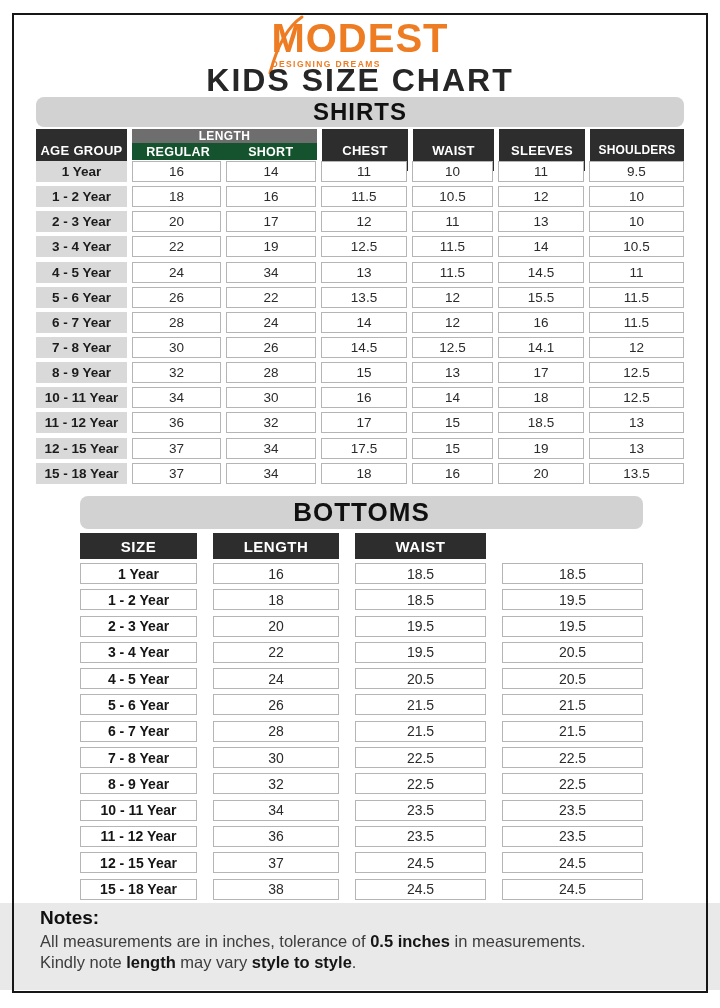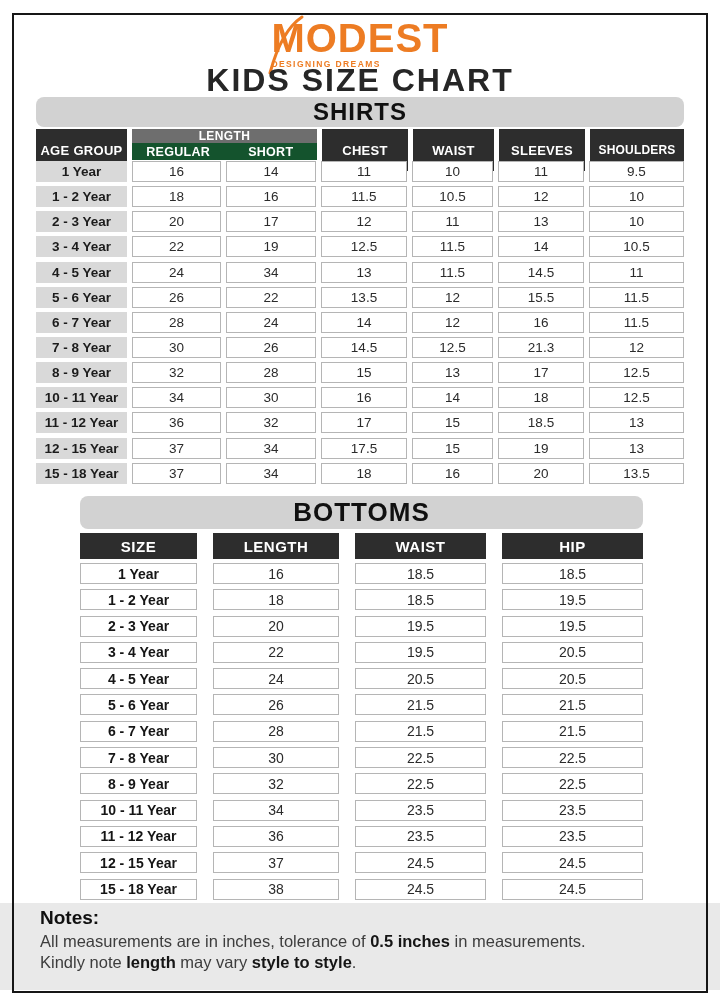--- a/index.html
+++ b/index.html
@@ -149,21 +149,21 @@
       <div class="val-cell">24</div>
       <div class="val-cell">14</div>
       <div class="val-cell">12</div>
       <div class="val-cell">16</div>
       <div class="val-cell">11.5</div>
       <div class="age-cell">7 - 8 Year</div>
       <div class="val-cell">30</div>
       <div class="val-cell">26</div>
       <div class="val-cell">14.5</div>
       <div class="val-cell">12.5</div>
-      <div class="val-cell">21.3</div>
+      <div class="val-cell">14.1</div>
       <div class="val-cell">12</div>
       <div class="age-cell">8 - 9 Year</div>
       <div class="val-cell">32</div>
       <div class="val-cell">28</div>
       <div class="val-cell">15</div>
       <div class="val-cell">13</div>
       <div class="val-cell">17</div>
       <div class="val-cell">12.5</div>
       <div class="age-cell">10 - 11 Year</div>
       <div class="val-cell">34</div>
@@ -196,21 +196,20 @@
     </div>
 
   <div class="section-bar" id="bottoms-bar">
     <span class="t">BOTTOMS</span>
   </div>
 
   <div id="bottoms-header" class="bottoms-grid-cols">
     <div class="hcell">SIZE</div>
     <div class="hcell">LENGTH</div>
     <div class="hcell">WAIST</div>
-    <div class="hcell">HIP</div>
   </div>
 
   <div id="bottoms-body" class="bottoms-grid-cols">
       <div class="size-cell">1 Year</div>
       <div class="bval-cell">16</div>
       <div class="bval-cell">18.5</div>
       <div class="bval-cell">18.5</div>
       <div class="size-cell">1 - 2 Year</div>
       <div class="bval-cell">18</div>
       <div class="bval-cell">18.5</div>

